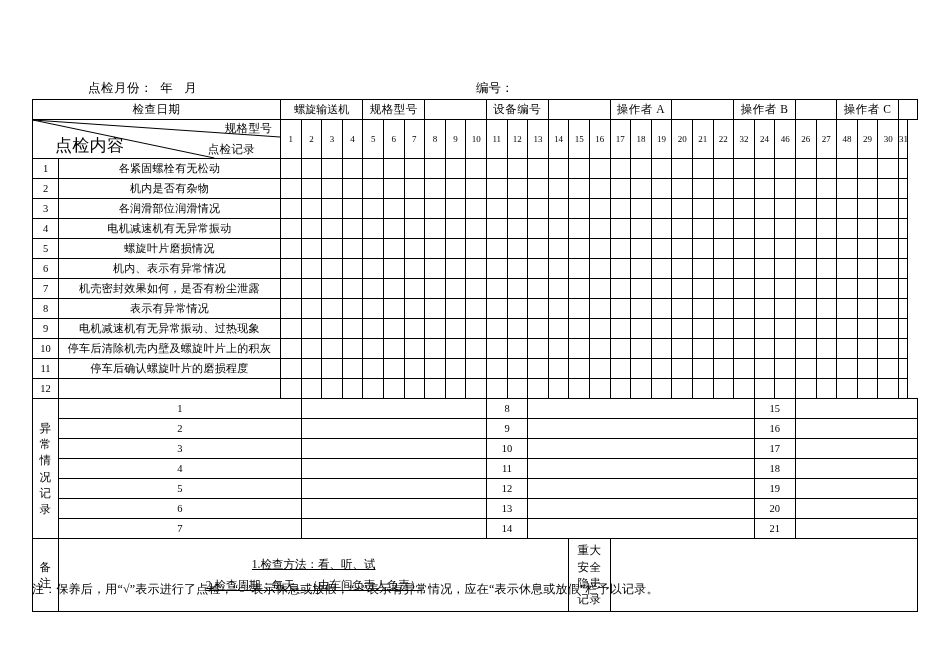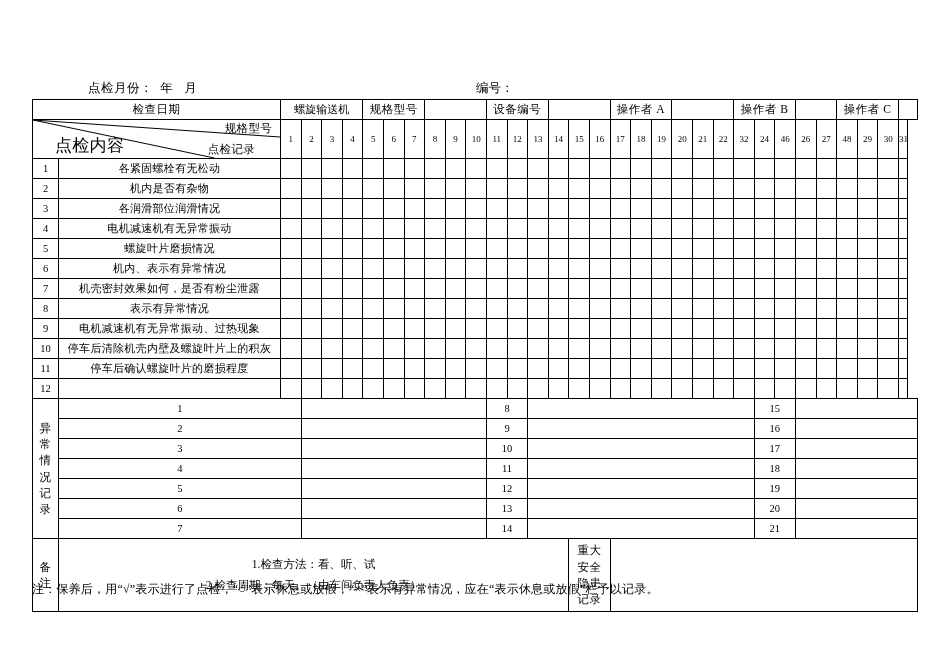--- a/index.html
+++ b/index.html
@@ -132,21 +132,21 @@
   }
   td.vcell { vertical-align: middle; }
 
   
   td.remark-body {
     text-align: left;
     padding: 4px 0 4px 12px;
     font-size: 11.5px;
     line-height: 1.85;
   }
-  .rm-line { white-space: nowrap; }
+  .rm-line { white-space: nowrap; text-decoration: underline; }
 
   
   .footnote {
     position: absolute;
     left: 32px;
     top: 581px;
     width: 900px;
     font-size: 12px;
     letter-spacing: 0.2px;
     white-space: nowrap;

